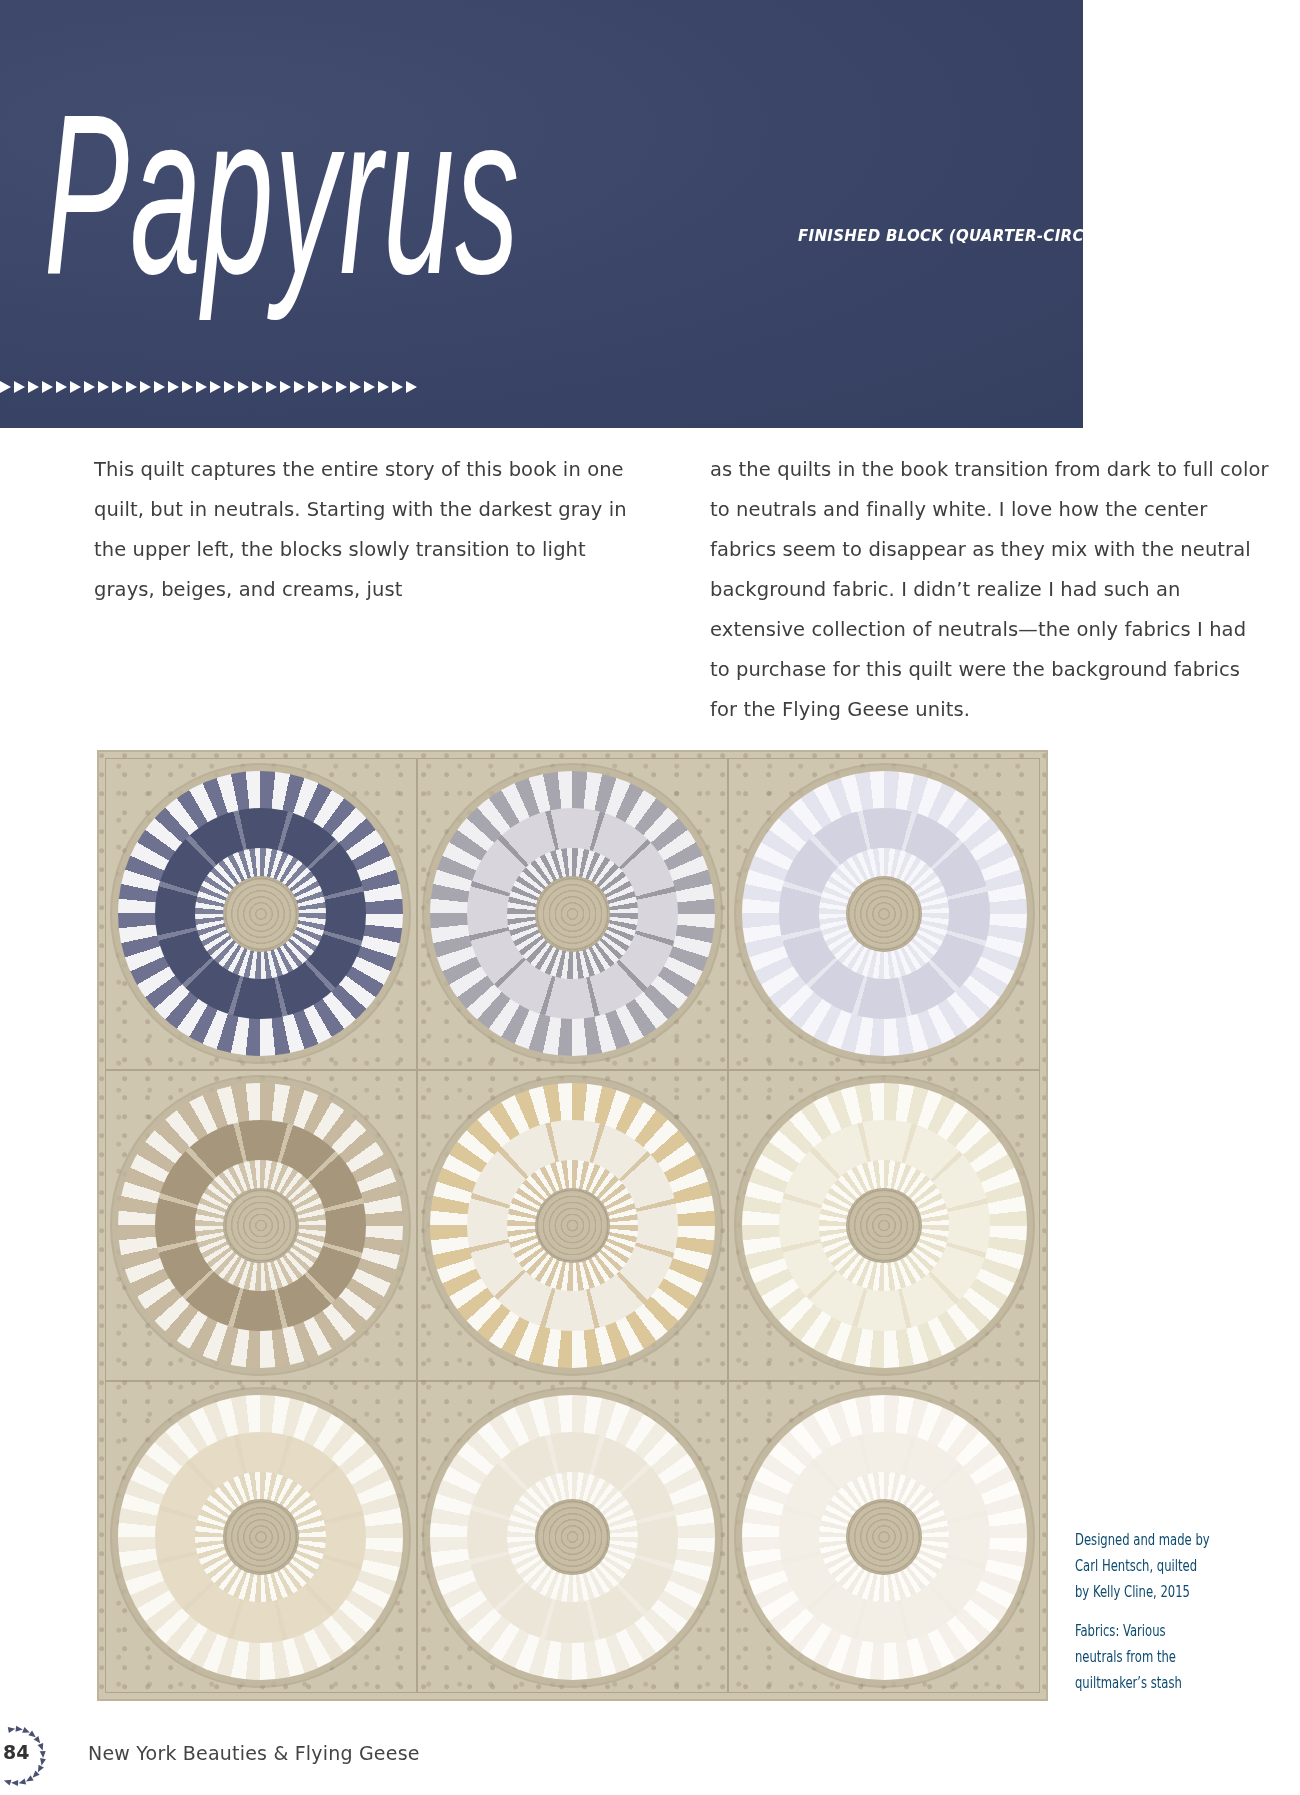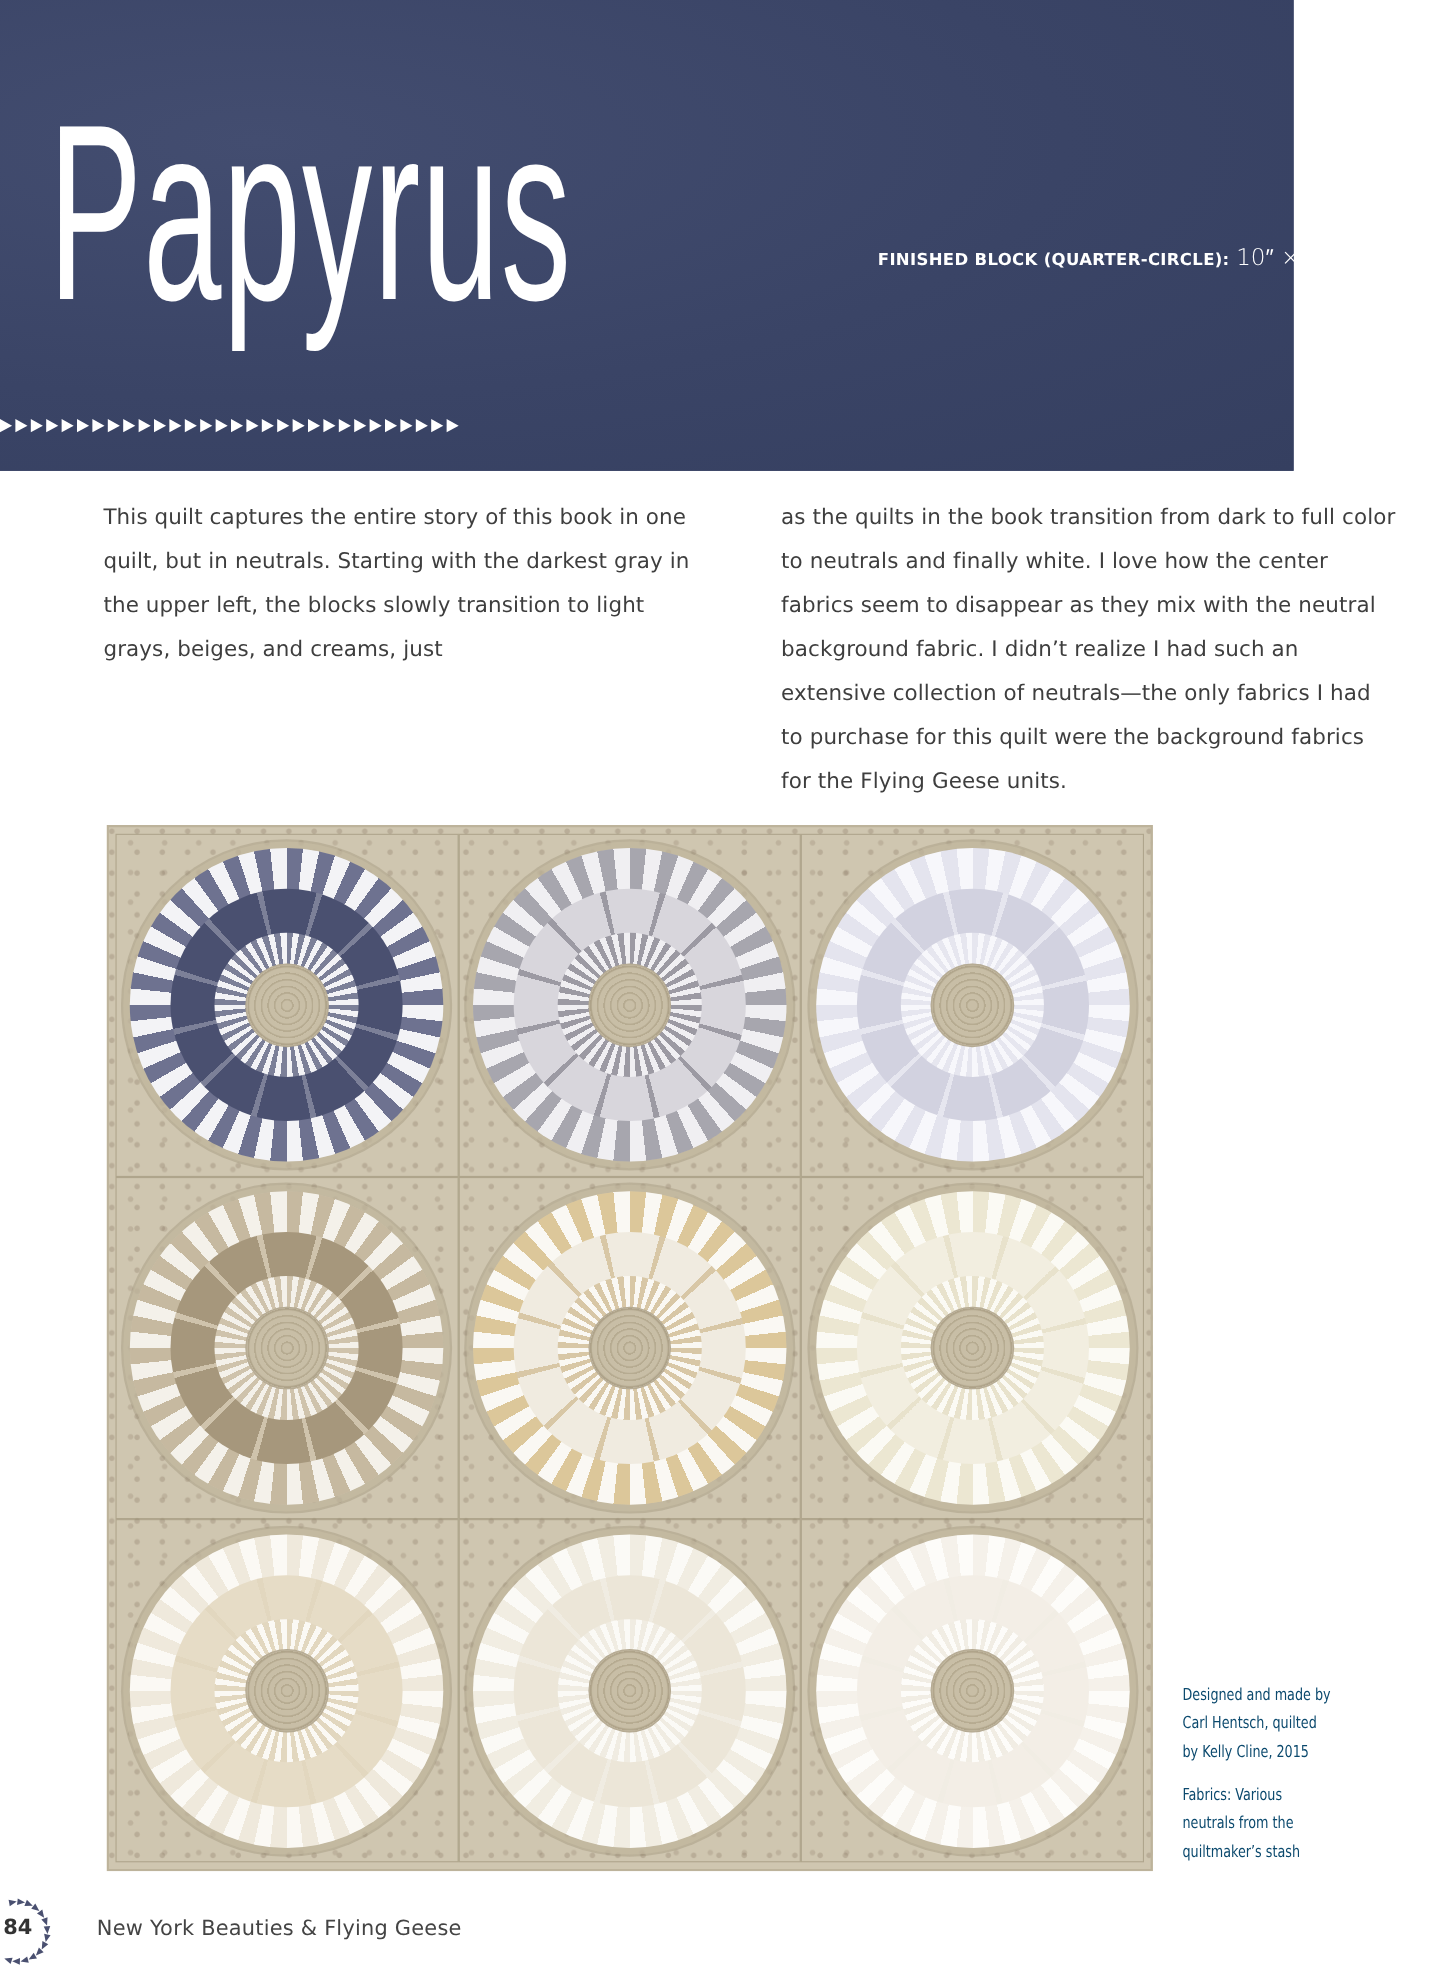--- a/index.html
+++ b/index.html
@@ -1,23 +1,24 @@
 <!DOCTYPE html>
 <html><head>
 <meta charset="utf-8">
 <style>
   * { box-sizing: border-box; margin: 0; padding: 0; }
   html, body { width: 1300px; height: 1795px; background: #ffffff; overflow: hidden; }
   body { position: relative; font-family: "DejaVu Sans", sans-serif; color: #3a3a3a; }
 
   
   .header {
-    position: absolute; left: 0; top: 0; width: 1176px; height: 428px;
+    position: absolute; left: 0; top: 0; width: 1083px; height: 428px;
     background: #3b4568;
     background-image: radial-gradient(ellipse at 20% 30%, #434d70 0%, #3a4466 55%, #353f60 100%);
+    font-style: italic;
   }
   .title {
     position: absolute; left: 44px; top: 80px;
     font-family: "Liberation Sans", sans-serif;
     font-size: 228px; line-height: 1; font-weight: 400;
     color: #ffffff;
     transform: scaleX(0.56); transform-origin: left top;
     letter-spacing: 2px;
   }
   .arrow-row {

